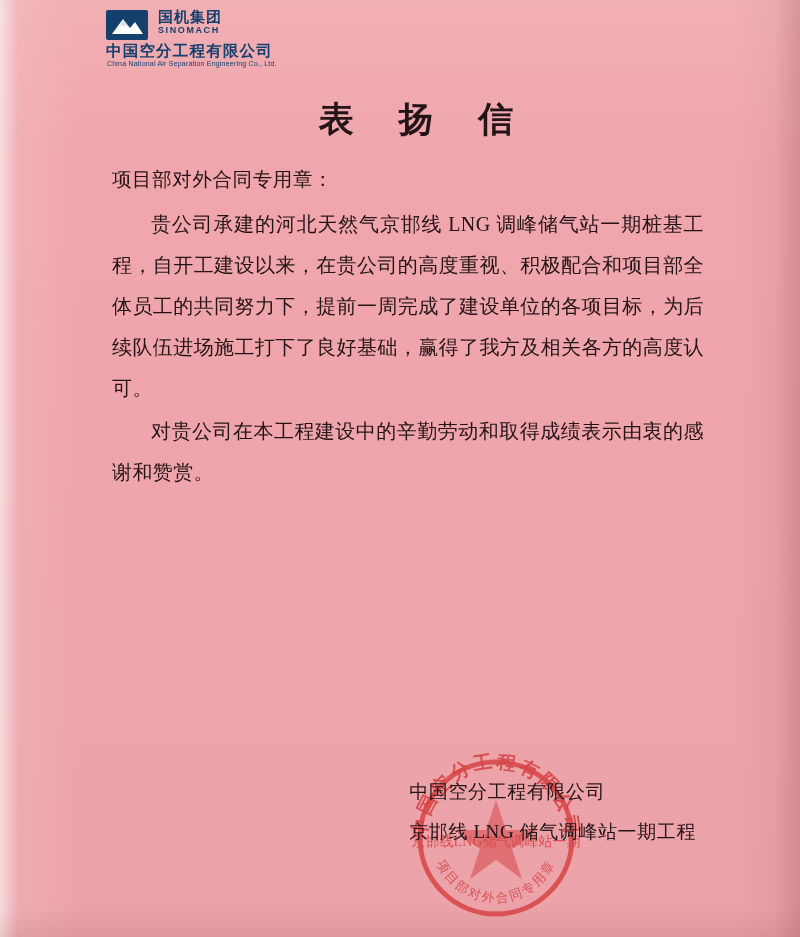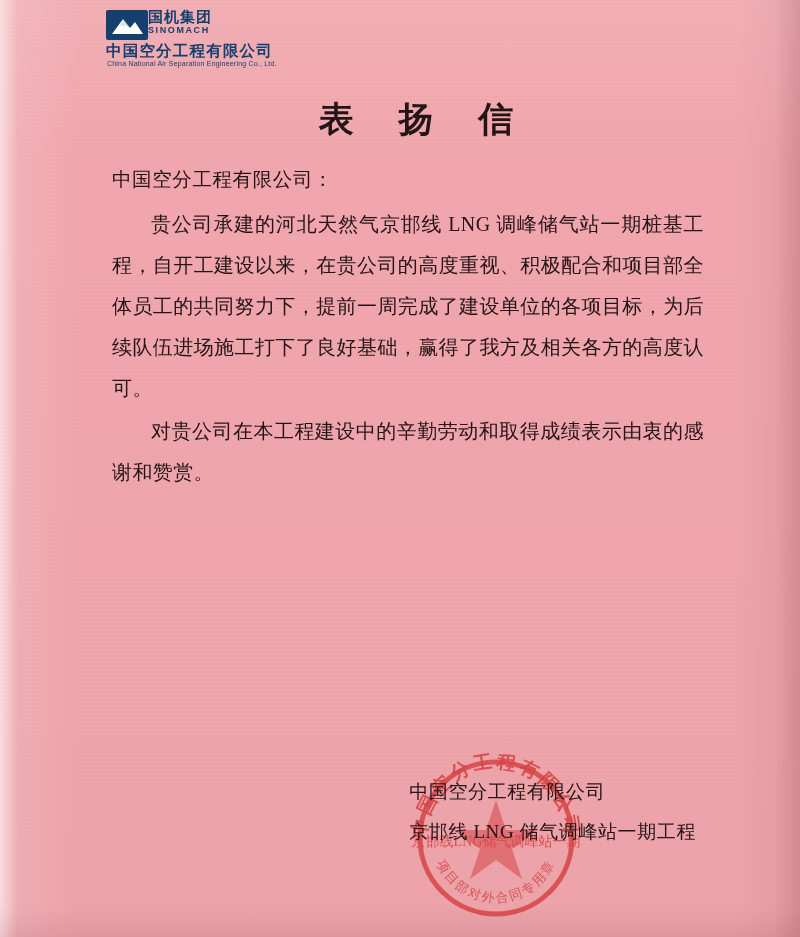--- a/index.html
+++ b/index.html
@@ -57,21 +57,21 @@
     pointer-events: none;
   }
 
   
   .letterhead {
     position: absolute;
     left: 106px;
     top: 8px;
     display: flex;
     align-items: flex-start;
-    gap: 0;
+    gap: 10px;
   }
   .logo-mark {
     width: 42px;
     height: 30px;
     margin-top: 2px;
     flex: none;
   }
   .logo-text-block {
     display: flex;
     flex-direction: column;
@@ -221,21 +221,21 @@
     </div>
   </div>
   <div class="letterhead-inner" style="position:absolute; left:106px; top:8px; width:420px;">
     <div class="brand-company">中国空分工程有限公司</div>
     <div class="brand-company-en">China National Air Separation Engineering Co., Ltd.</div>
   </div>
 
   <div class="doc-title">表 扬 信</div>
 
   <div class="body-wrap">
-    <div class="salutation">中国空分工程有限公司：</div>
+    <div class="salutation">项目部对外合同专用章：</div>
     <p class="para">贵公司承建的河北天然气京邯线 LNG 调峰储气站一期桩基工程，自开工建设以来，在贵公司的高度重视、积极配合和项目部全体员工的共同努力下，提前一周完成了建设单位的各项目标，为后续队伍进场施工打下了良好基础，赢得了我方及相关各方的高度认可。</p>
     <p class="para">对贵公司在本工程建设中的辛勤劳动和取得成绩表示由衷的感谢和赞赏。</p>
   </div>
 
   <div class="seal">
     <svg viewBox="0 0 192 192" width="192" height="192" aria-hidden="true">
       <defs>
         <path id="sealTopArc" d="M 26,96 A 70,70 0 0 1 166,96"></path>
         <path id="sealBottomArc" d="M 32,96 A 64,64 0 0 0 160,96"></path>
       </defs>

